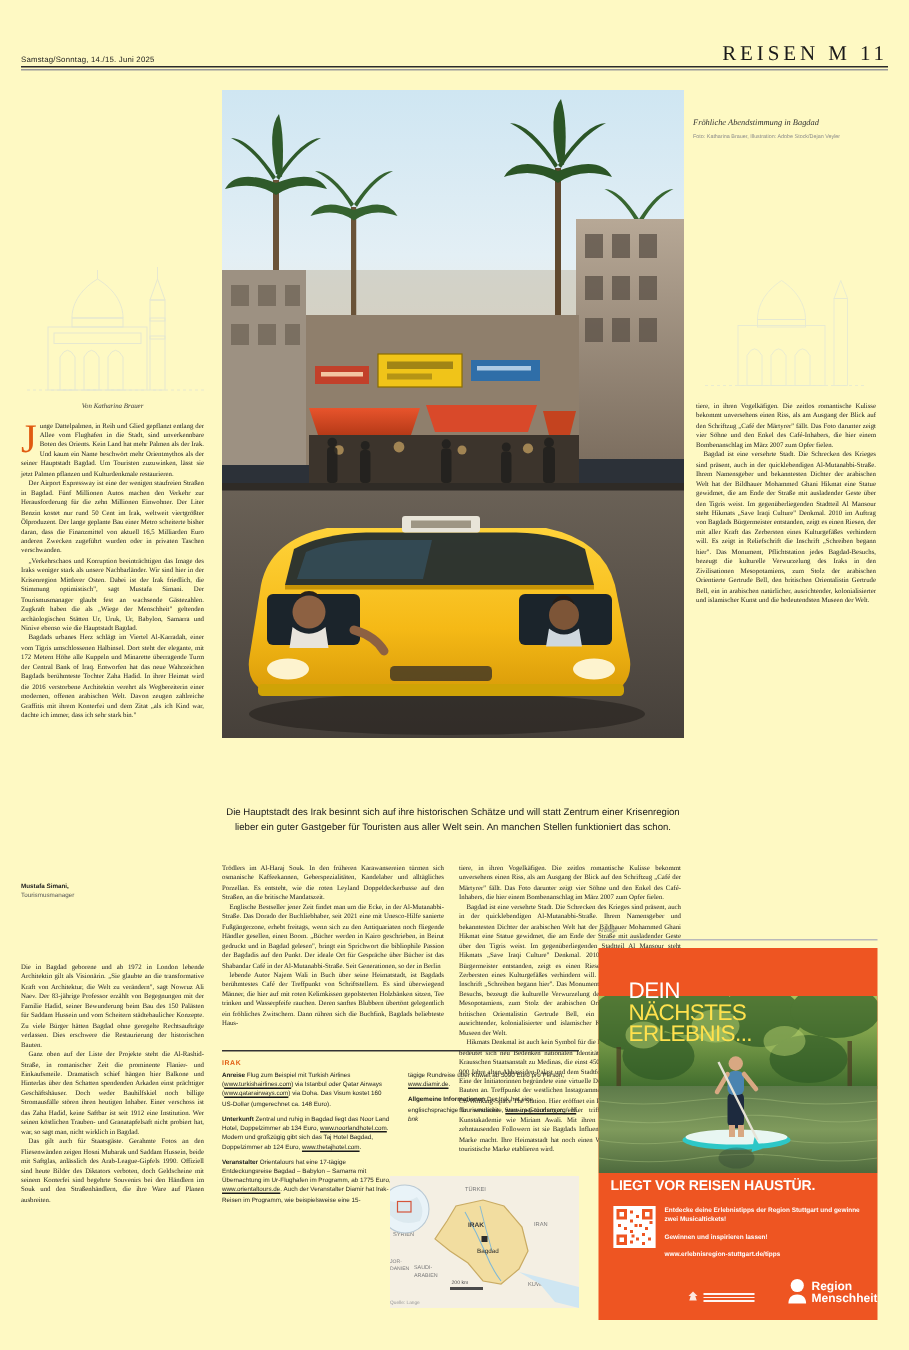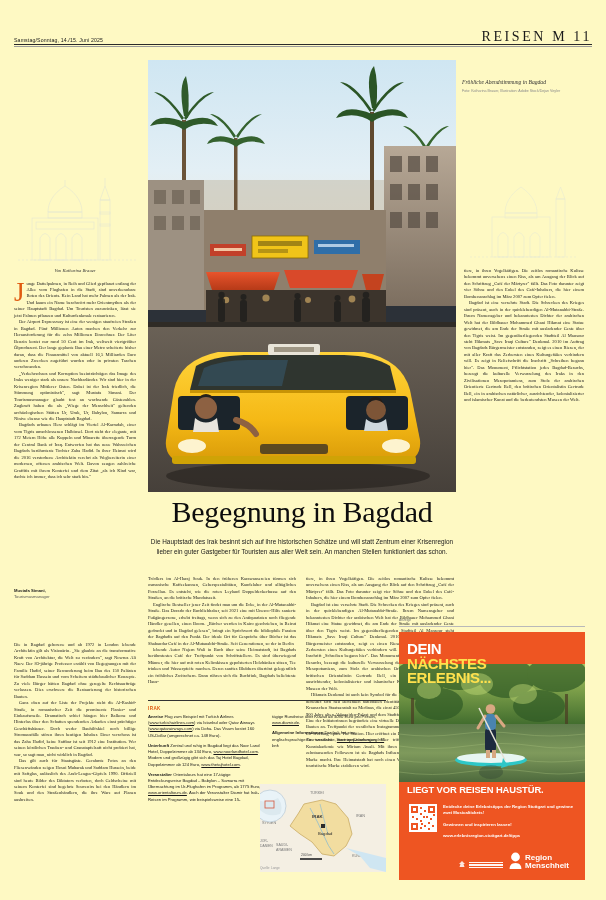--- a/index.html
+++ b/index.html
@@ -293,27 +293,27 @@
     position: absolute;
     left: 0; top: 32px;
     width: 186px; height: 118px;
     overflow: hidden;
   }
   .ad-photo svg { display: block; }
   .ad-headline {
     position: absolute;
     left: 8px; top: 10px;
     font-family: "Liberation Sans", sans-serif;
-    font-weight: bold;
+    font-weight: normal;
     font-size: 15px;
     line-height: 0.98;
     letter-spacing: -0.4px;
     color: #ffffff;
     z-index: 4;
-    margin: 0;
+    margin: 12px;
   }
   .ad-headline .hl2 { color: #ffe14d; }
   .ad-subline {
     position: absolute;
     left: 8px; top: 152px;
     font-family: "Liberation Sans", sans-serif;
     font-weight: bold;
     font-size: 9.4px;
     letter-spacing: -0.1px;
     color: #ffffff;
@@ -332,21 +332,21 @@
     width: 132px;
     font-family: "Liberation Sans", sans-serif;
     font-weight: bold;
     font-size: 4.3px;
     line-height: 1.5;
     color: #ffffff;
   }
   .ad-copy p { margin: 0 0 5px 0; }
   .ad-logo {
     position: absolute;
-    right: 16px; bottom: 8px;
+    right: 0; bottom: 8px;
     display: flex;
     align-items: center;
     gap: 3px;
   }
   .ad-logo-text {
     font-family: "Liberation Sans", sans-serif;
     font-weight: bold;
     font-size: 8px;
     line-height: 1.05;
     color: #ffffff;
@@ -571,21 +571,20 @@
         <rect x="126" y="287" width="40" height="5" fill="#9e9684"></rect>
       </g>
     </svg>
   </div>
 
   <div class="hero-caption">
     <p class="cap-title">Fröhliche Abendstimmung in Bagdad</p>
     <p class="cap-credit">Foto: Katharina Brauer, Illustration: Adobe Stock/Dejan Veyler</p>
   </div>
 
-  <h1 class="headline">Begegnung in Bagdad</h1>
   <p class="standfirst">Die Hauptstadt des Irak besinnt sich auf ihre historischen Schätze und will statt Zentrum einer Krisenregion lieber ein guter Gastgeber für Touristen aus aller Welt sein. An manchen Stellen funktioniert das schon.</p>
 
   <div class="col" id="col1">
     <p class="byline">Von Katharina Brauer</p>
     <p class="dropcap-para first"><span class="dropcap">J</span><span>unge Dattelpalmen, in Reih und Glied gepflanzt entlang der Allee vom Flughafen in die Stadt, sind unverkennbare Boten des Orients. Kein Land hat mehr Palmen als der Irak. Und kaum ein Name beschwört mehr Orientmythos als der seiner Hauptstadt Bagdad. Um Touristen zuzuwinken, lässt sie jetzt Palmen pflanzen und Kulturdenkmale restaurieren.</span></p>
     <p>Der Airport Expressway ist eine der wenigen staufreien Straßen in Bagdad. Fünf Millionen Autos machen den Verkehr zur Herausforderung für die zehn Millionen Einwohner. Der Liter Benzin kostet nur rund 50 Cent im Irak, weltweit viertgrößter Ölproduzent. Der lange geplante Bau einer Metro scheiterte bisher daran, dass die Finanzmittel von aktuell 16,5 Milliarden Euro anderen Zwecken zugeführt wurden oder in privaten Taschen verschwanden.</p>
     <p>„Verkehrschaos und Korruption beeinträchtigen das Image des Iraks weniger stark als unsere Nachbarländer. Wir sind hier in der Krisenregion Mittlerer Osten. Dabei ist der Irak friedlich, die Stimmung optimistisch", sagt Mustafa Simani. Der Tourismusmanager glaubt fest an wachsende Gästezahlen. Zugkraft haben die als „Wiege der Menschheit" geltenden archäologischen Stätten Ur, Uruk, Ur, Babylon, Samarra und Ninive ebenso wie die Hauptstadt Bagdad.</p>
     <p>Bagdads urbanes Herz schlägt im Viertel Al-Karradah, einer vom Tigris umschlossenen Halbinsel. Dort steht der elegante, mit 172 Metern Höhe alle Kuppeln und Minarette überragende Turm der Central Bank of Iraq. Entworfen hat das neue Wahrzeichen Bagdads berühmteste Tochter Zaha Hadid. In ihrer Heimat wird die 2016 verstorbene Architektin verehrt als Wegbereiterin einer modernen, offenen arabischen Welt. Davon zeugen zahlreiche Graffitis mit ihrem Konterfei und dem Zitat „als ich Kind war, dachte ich immer, dass ich sehr stark bin."</p>
   </div>
 

